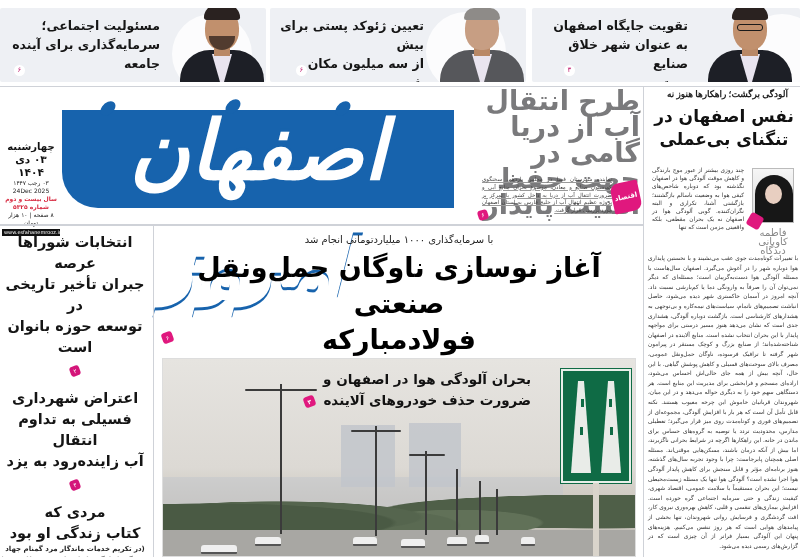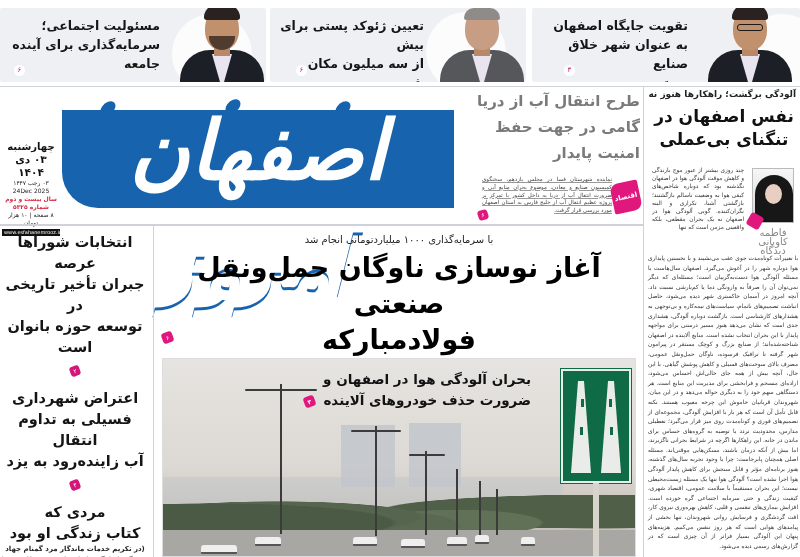--- a/index.html
+++ b/index.html
@@ -35,32 +35,32 @@
 
   .dateblock { position: absolute; left: 2px; top: 122px; width: 58px; text-align: center; direction: rtl; }
   .dateblock .d-day { font-size: 10px; font-weight: bold; line-height: 13px; }
   .dateblock .d-date { font-size: 10.5px; font-weight: bold; line-height: 13px; }
   .dateblock .d-small { font-size: 6px; line-height: 8px; color: #222; }
   .dateblock .d-red { font-size: 6px; line-height: 8px; color: #d7263d; font-weight: bold; }
   .dateblock .d-url { margin-top: 2px; font-size: 5px; line-height: 7px; background: #111; color: #fff; direction: ltr; padding: 0 2px; }
 
   
   .water { position: absolute; left: 460px; top: 88px; width: 180px; }
-  .water .w-head { font-weight: bold; font-size: 15px; line-height: 26px; color: #7a7a7c; text-align: right; }
+  .water .w-head { font-weight: bold; font-size: 27px; line-height: 26px; color: #7a7a7c; text-align: right; }
   .water .w-body { position: absolute; top: 88px; right: 28px; width: 130px; font-size: 5.5px; line-height: 7.8px; color: #444; text-align: justify; text-decoration: underline; text-decoration-color: #999; }
   .water .w-tag { position: absolute; top: 94px; right: 0; width: 28px; height: 30px; background: #e0187e; border-radius: 8px 2px 8px 2px; transform: rotate(-12deg); color: #fff; font-size: 7px; font-weight: bold; line-height: 30px; text-align: center; }
   .water .w-page { position: absolute; top: 122px; left: 18px; width: 10px; height: 10px; background: #e0187e; border-radius: 3px; transform: rotate(-18deg); color: #fff; font-size: 6px; text-align: center; line-height: 10px; }
 
   
   .vline { position: absolute; background: #cfd2d8; width: 1px; }
   .hline { position: absolute; background: #cfd2d8; height: 2px; }
 
   
   .rcol { position: absolute; left: 648px; top: 88px; width: 152px; height: 469px; }
-  .rcol .r-kicker { font-size: 9px; line-height: 13px; text-align: right; color: #222; font-weight: bold; padding-right: 4px; }
+  .rcol .r-kicker { font-size: 9px; line-height: 13px; text-align: right; color: #222; font-weight: bold; padding-right: 12px; font-family: Liberation Serif, serif; }
   .rcol .r-head { font-size: 17px; line-height: 23px; text-align: center; font-weight: bold; color: #111; margin-top: 4px; }
   .rcol .r-photo { position: absolute; top: 80px; right: 6px; width: 42px; height: 55px; background: linear-gradient(#f6f6f6, #d8d8d8); border: 1px solid #bbb; overflow: hidden; }
   .rcol .r-photo .veil { position: absolute; left: 2px; top: 6px; width: 38px; height: 52px; background: #171717; border-radius: 20px 20px 0 0; }
   .rcol .r-photo .face { position: absolute; left: 12px; top: 15px; width: 17px; height: 20px; background: #e8cfc1; border-radius: 50%; }
   .rcol .r-pink { position: absolute; top: 126px; right: 38px; width: 14px; height: 14px; background: #e0187e; transform: rotate(30deg); border-radius: 3px; }
   .rcol .r-author { position: absolute; top: 140px; right: 4px; width: 46px; text-align: center; font-size: 10px; line-height: 9px; color: #888; }
   .rcol .r-lead { position: absolute; top: 78px; right: 56px; width: 92px; font-size: 5.8px; line-height: 8.2px; color: #333; text-align: justify; }
   .rcol .r-body { position: absolute; top: 166px; right: 2px; width: 150px; font-size: 5.8px; line-height: 9.6px; color: #333; text-align: justify; }
 
   

